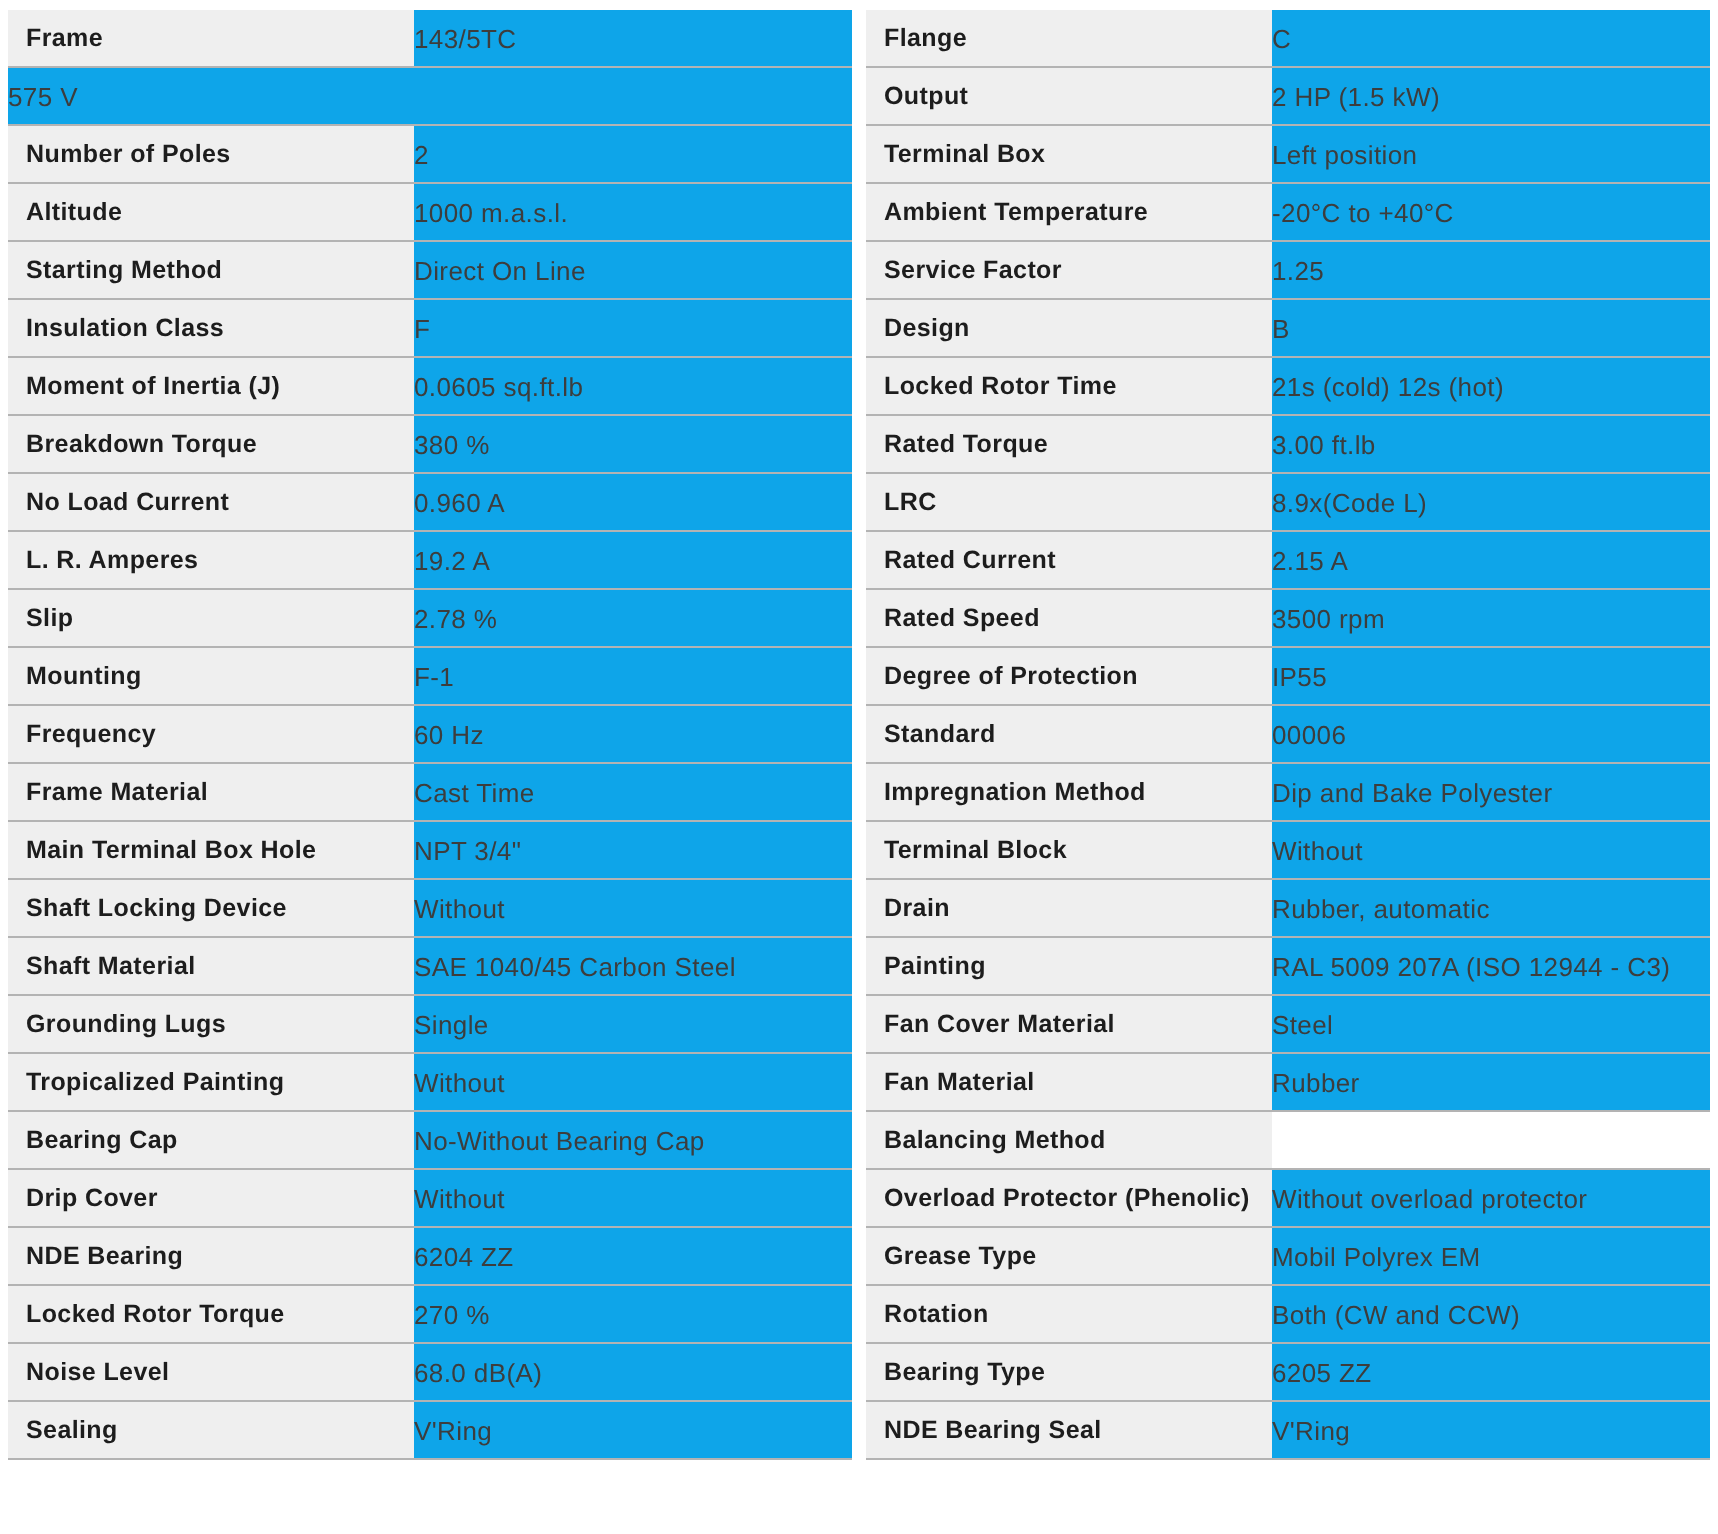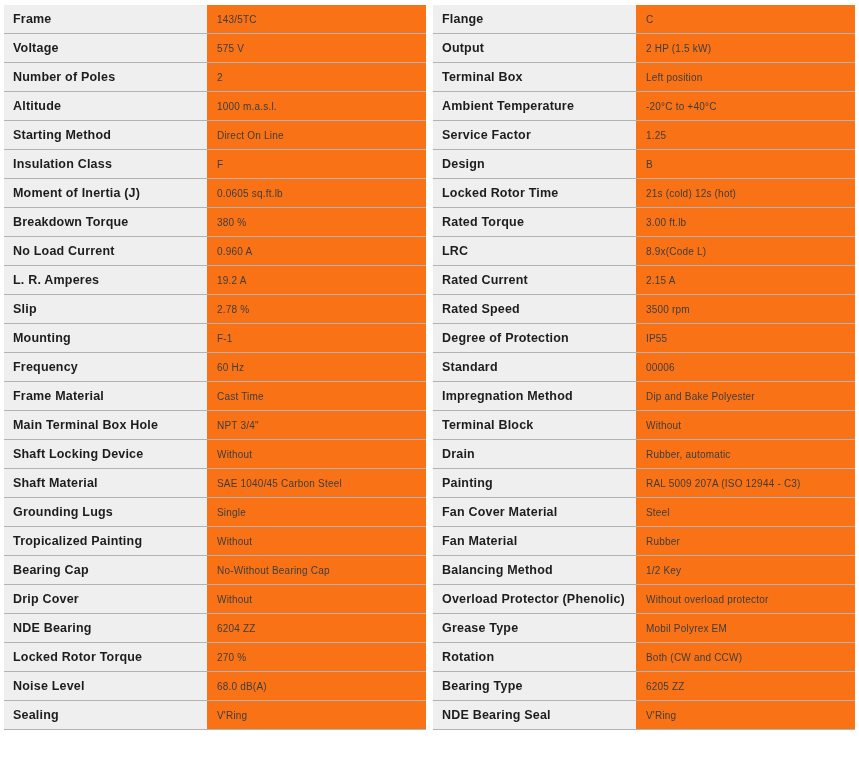--- a/index.html
+++ b/index.html
@@ -41,41 +41,39 @@
     letter-spacing: 0.2px;
     display: flex;
     align-items: center;
     padding-left: 9px;
     box-sizing: border-box;
     white-space: nowrap;
   }
   .spec-value {
     flex: 1 1 auto;
     color: var(--value-text, #3d3d3d);
-    font-size: 10px;
+    font-size: 13px;
     letter-spacing: 0.2px;
     display: flex;
     align-items: center;
-    padding-left: 10px;
     box-sizing: border-box;
     white-space: nowrap;
-    background: #f97316;
+    background: #0ea5e9;
   }
 </style>
 </head>
 <body>
 
 <div class="page">
   <div class="spec-table">
       <div class="spec-row">
         <div class="spec-label">Frame</div>
         <div class="spec-value">143/5TC</div>
       </div>
       <div class="spec-row">
-        <div class="spec-label">Voltage</div>
         <div class="spec-value">575 V</div>
       </div>
       <div class="spec-row">
         <div class="spec-label">Number of Poles</div>
         <div class="spec-value">2</div>
       </div>
       <div class="spec-row">
         <div class="spec-label">Altitude</div>
         <div class="spec-value">1000 m.a.s.l.</div>
       </div>
@@ -236,21 +234,20 @@
       <div class="spec-row">
         <div class="spec-label">Fan Cover Material</div>
         <div class="spec-value">Steel</div>
       </div>
       <div class="spec-row">
         <div class="spec-label">Fan Material</div>
         <div class="spec-value">Rubber</div>
       </div>
       <div class="spec-row">
         <div class="spec-label">Balancing Method</div>
-        <div class="spec-value">1/2 Key</div>
       </div>
       <div class="spec-row">
         <div class="spec-label">Overload Protector (Phenolic)</div>
         <div class="spec-value">Without overload protector</div>
       </div>
       <div class="spec-row">
         <div class="spec-label">Grease Type</div>
         <div class="spec-value">Mobil Polyrex EM</div>
       </div>
       <div class="spec-row">

